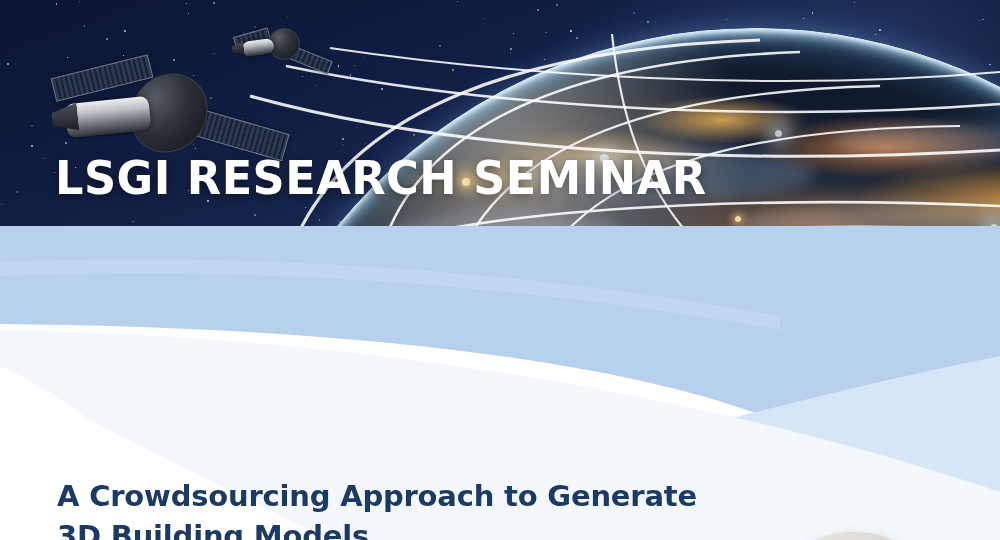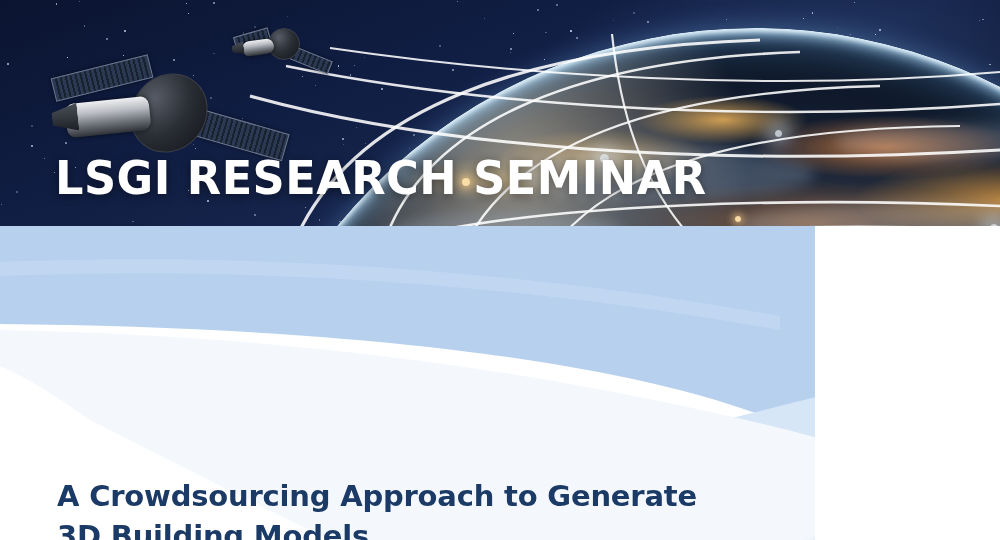--- a/index.html
+++ b/index.html
@@ -85,21 +85,21 @@
     font-family:"DejaVu Sans",sans-serif;
     font-weight:bold;font-size:47px;letter-spacing:.5px;
     color:#ffffff;
     transform:scaleX(.95);transform-origin:left center;
     text-shadow:0 2px 10px rgba(0,0,0,.45);
     white-space:nowrap;
   }
 
   
   #body-area{
-    position:absolute;left:0;top:226px;width:815px;height:314px;
+    position:absolute;left:0;top:226px;width:1000px;height:314px;
     overflow:hidden;
     background:#fef9c3;
   }
   #swoosh{position:absolute;left:0;top:0;width:1000px;height:314px;}
 
   #talk-title{
     position:absolute;left:57px;top:250px;width:760px;
     font-family:"DejaVu Sans",sans-serif;
     font-weight:bold;font-size:29px;line-height:40px;
     color:#1b3a66;letter-spacing:-.2px;

